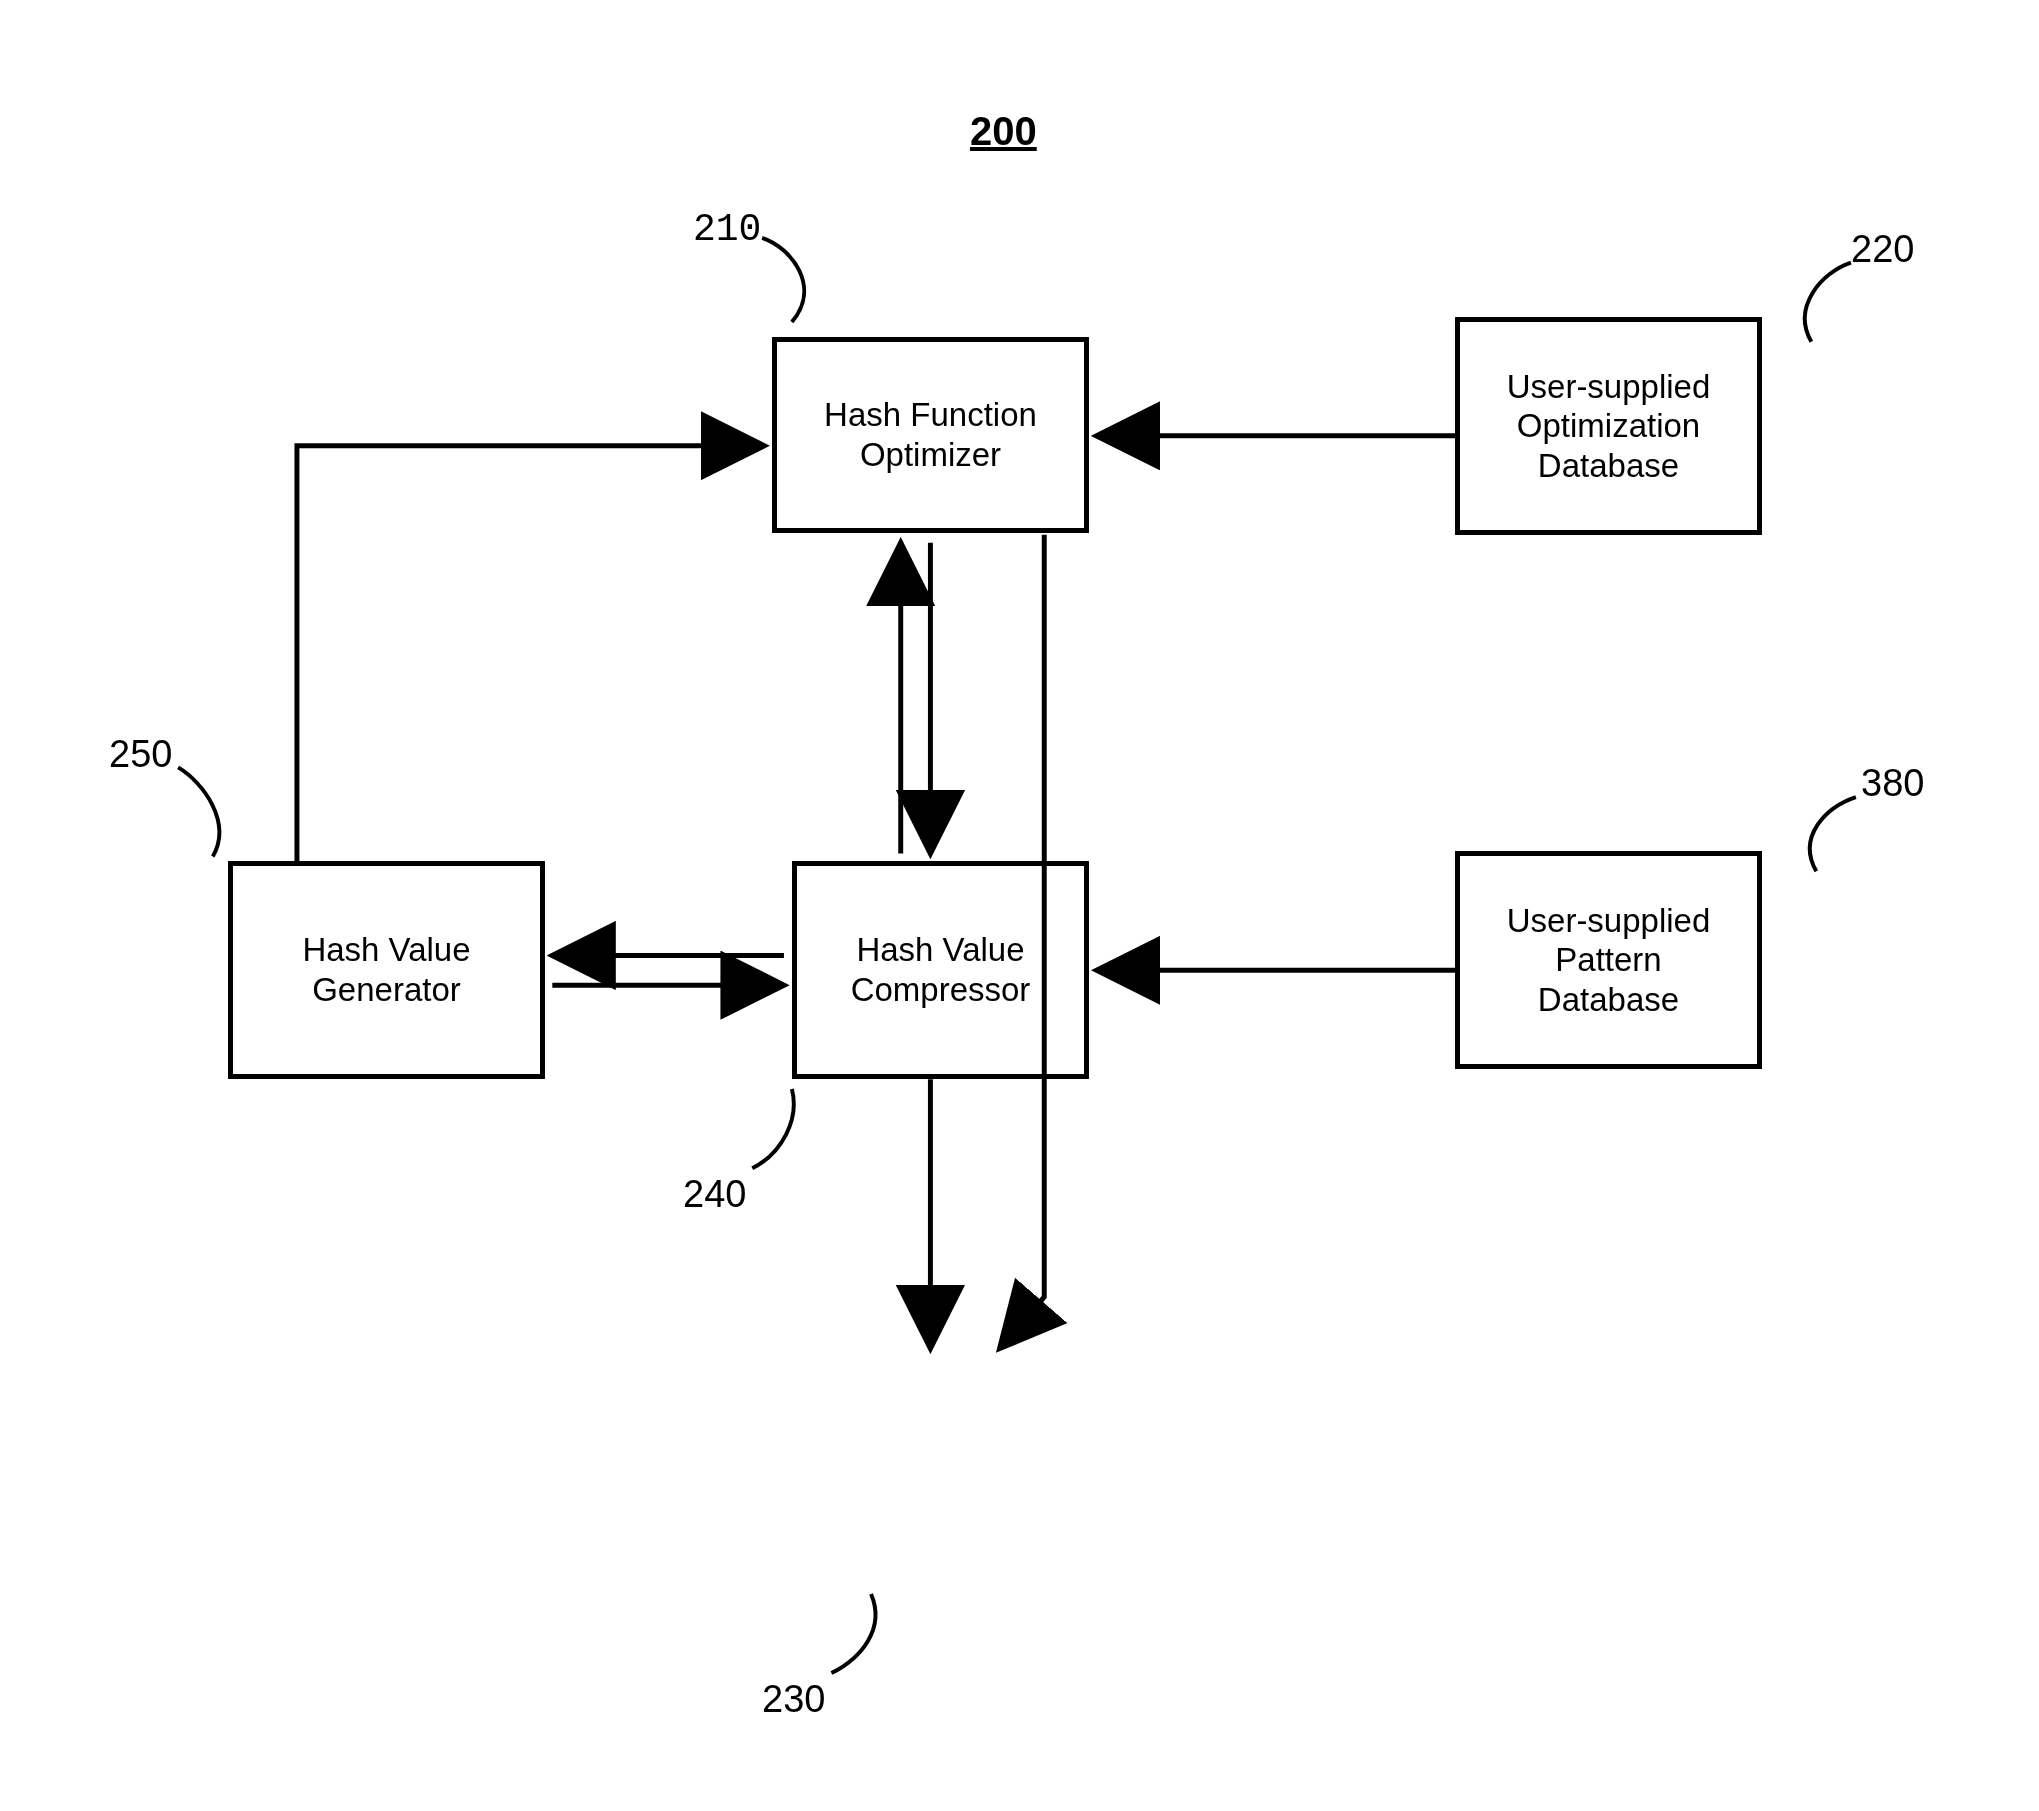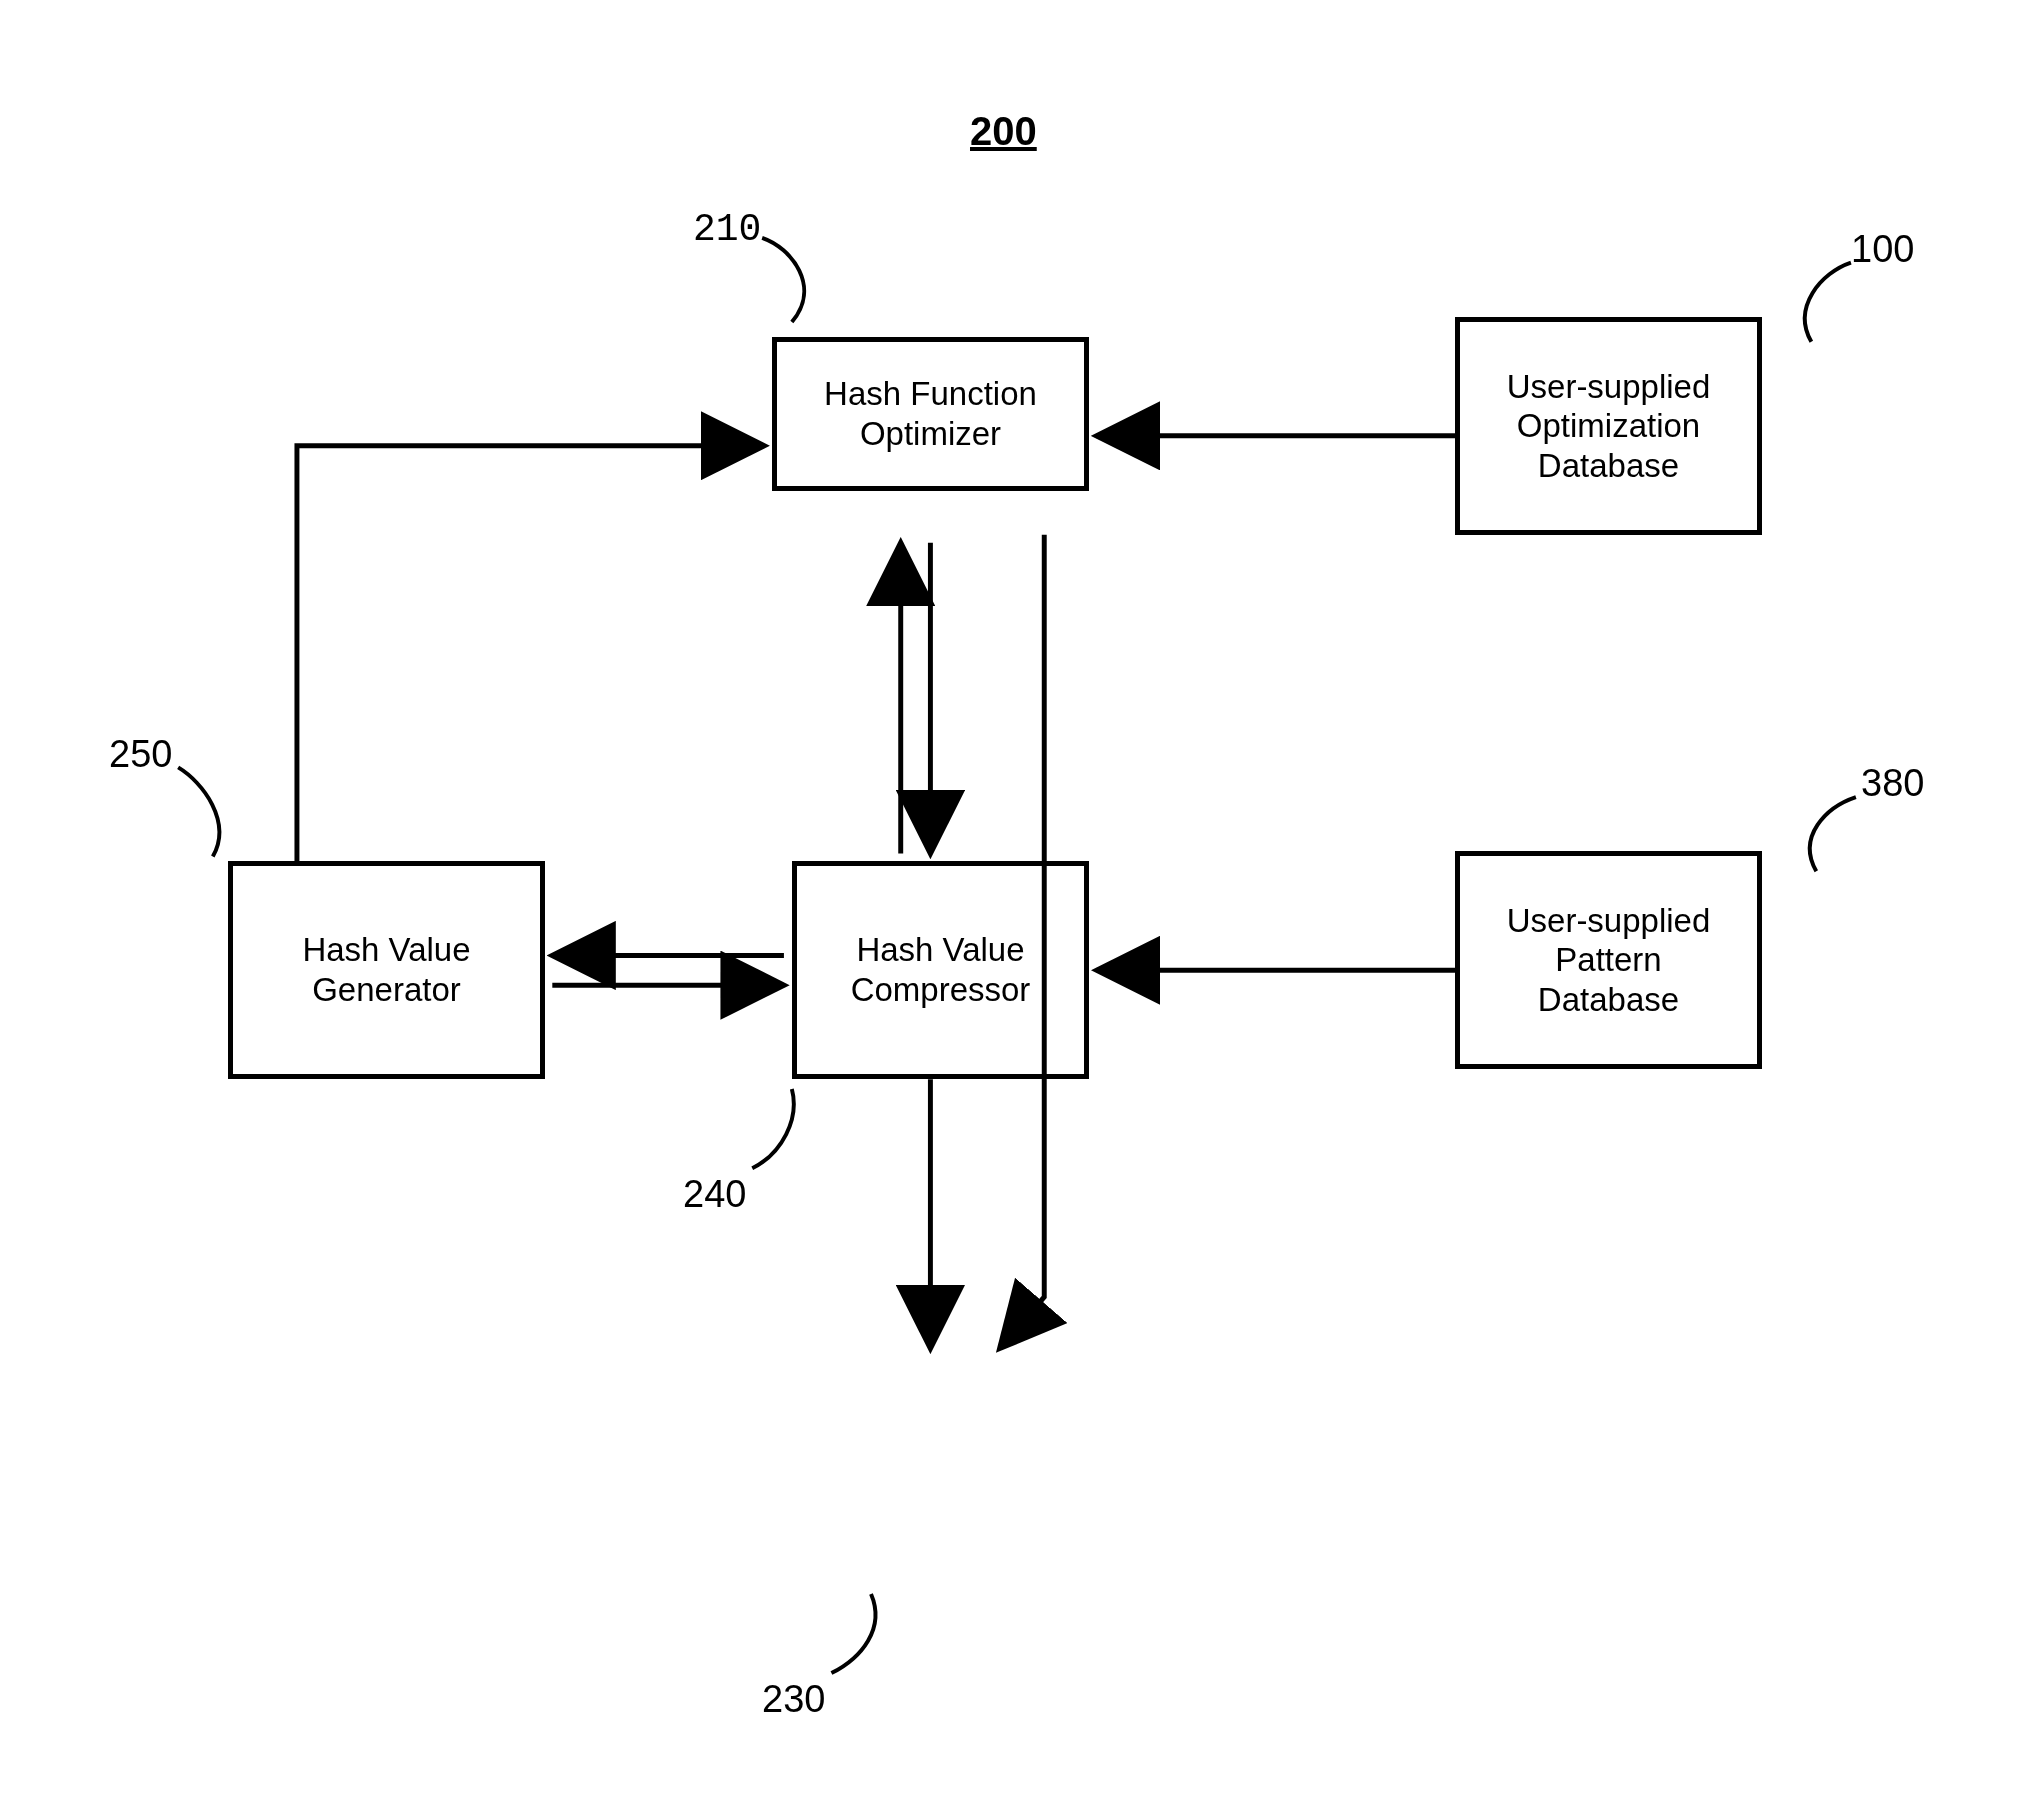--- a/index.html
+++ b/index.html
@@ -51,41 +51,41 @@
     pointer-events: none;
   }
 </style>
 </head>
 <body>
 
 <div class="canvas">
 
   <div class="figure-number" style="left:970px; top:69px;margin-top:40px;">200</div>
 
-  <div class="box" style="left:772px; top:337px; width:317px; height:154px; white-space:pre-line;">Hash Function
+  <div class="box" style="left:772px; top:337px; width:317px; height:196px; white-space:pre-line;">Hash Function
 Optimizer</div>
 
   <div class="box" style="left:1455px; top:317px; width:307px; height:218px; white-space:pre-line;">User-supplied
 Optimization
 Database</div>
 
   <div class="box" style="left:228px; top:861px; width:317px; height:218px; white-space:pre-line;">Hash Value
 Generator</div>
 
   <div class="box" style="left:792px; top:861px; width:297px; height:218px; white-space:pre-line;">Hash Value
 Compressor</div>
 
   <div class="box" style="left:1455px; top:851px; width:307px; height:218px; white-space:pre-line;">User-supplied
 Pattern
 Database</div>
 
 
   <div class="ref-label" style="left:693px; top:208px;font-family:Liberation Mono, monospace;">210</div>
 
-  <div class="ref-label" style="left:1851px; top:228px;">100</div>
+  <div class="ref-label" style="left:1851px; top:228px;">220</div>
 
   <div class="ref-label" style="left:109px; top:733px;">250</div>
 
   <div class="ref-label" style="left:683px; top:1173px;">240</div>
 
   <div class="ref-label" style="left:1861px; top:762px;">380</div>
 
   <div class="ref-label" style="left:762px; top:1678px;text-align:center;">230</div>
 
   <svg class="overlay" viewBox="0 0 2060 1830">

